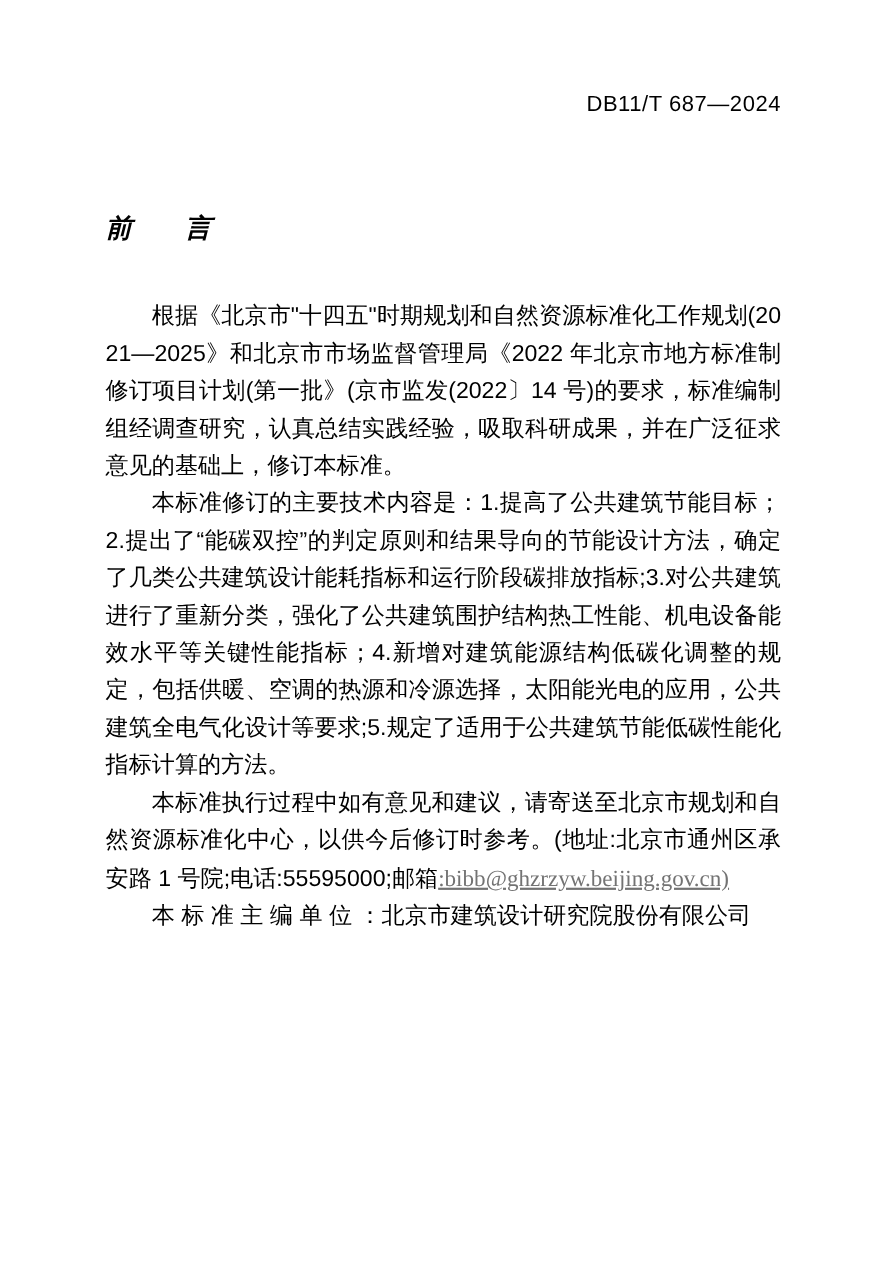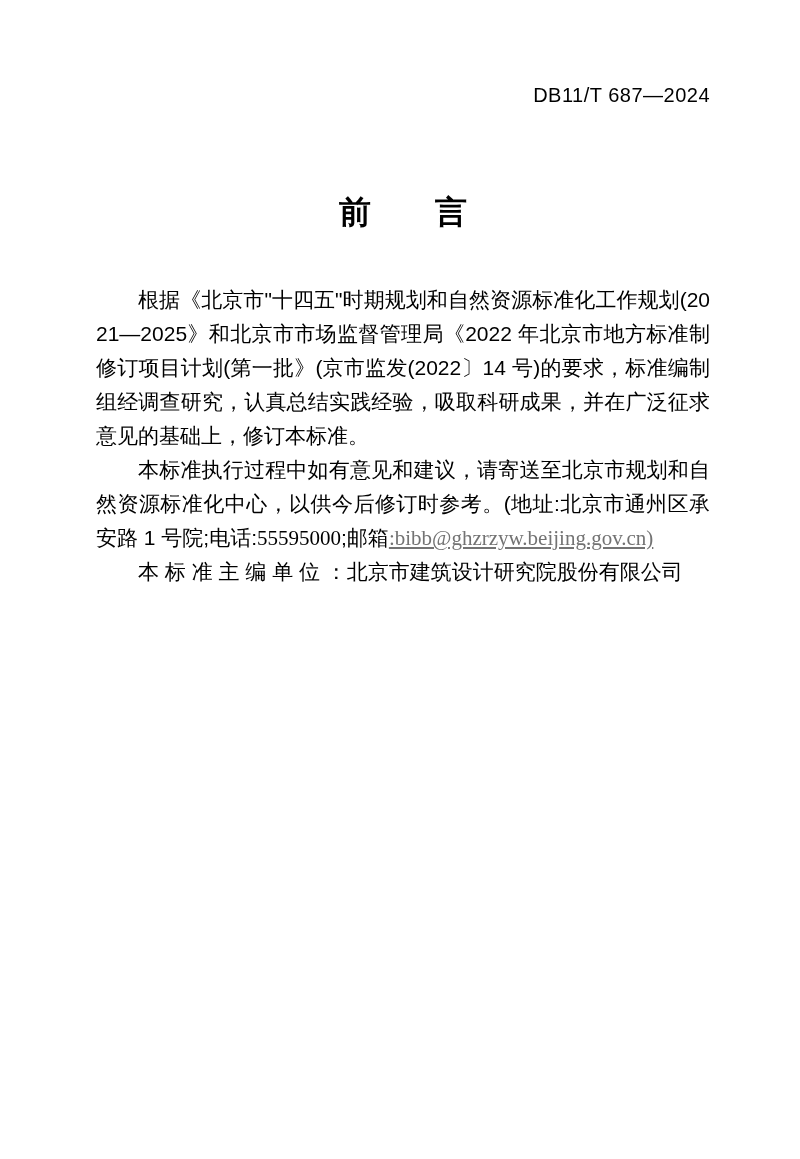--- a/index.html
+++ b/index.html
@@ -21,37 +21,37 @@
   }
   .doc-code {
     text-align: right;
     font-size: 20px;
     letter-spacing: 0.5px;
     color: #000000;
     font-family: "Liberation Sans", "DejaVu Sans", sans-serif;
   }
   .doc-title {
     margin: 84px 0 48px 0;
-    text-align: center;
-    font-size: 32px;
+    font-size: 24px;
     font-weight: bold;
     color: #000000;
+    font-style: italic;
   }
   .body-text p {
     margin: 0;
     font-size: 21px;
     line-height: 34px;
     text-align: justify;
     text-justify: inter-ideograph;
     text-indent: 2em;
     color: #000000;
     word-break: break-all;
   }
   .serif {
-    font-family: Liberation Serif, serif;
+    font-family: Liberation Sans, sans-serif;
   }
   .email-link {
     font-family: "Liberation Serif", "DejaVu Serif", serif;
     text-decoration: underline;
     color: #737373;
     cursor: pointer;
   }
 </style>
 </head>
 <body>
@@ -60,20 +60,21 @@
 
   <div class="doc-code">DB11/T 687—2024</div>
 
   <div class="doc-title">前　　言</div>
 
   <div class="body-text">
 
     <p>根据《北京市"十四五"时期规划和自然资源标准化工作规划(2021—2025》和北京市市场监督管理局《2022 年北京市地方标准制修订项目计划(第一批》(京市监发(2022〕14 号)的要求，标准编制组经调查研究，认真总结实践经验，吸取科研成果，并在广泛征求意见的基础上，修订本标准。</p>
 
 
+    <p>本标准修订的主要技术内容是：1.提高了公共建筑节能目标；2.提出了“能碳双控”的判定原则和结果导向的节能设计方法，确定了几类公共建筑设计能耗指标和运行阶段碳排放指标;3.对公共建筑进行了重新分类，强化了公共建筑围护结构热工性能、机电设备能效水平等关键性能指标；4.新增对建筑能源结构低碳化调整的规定，包括供暖、空调的热源和冷源选择，太阳能光电的应用，公共建筑全电气化设计等要求;5.规定了适用于公共建筑节能低碳性能化指标计算的方法。</p>
 
 
     <p><span>本标准执行过程中如有意见和建议，请寄送至北京市规划和自然资源标准化中心，以供今后修订时参考。(地址:北京市通州区承安路 1 号院;电话:</span><span class="serif">55595000</span><span>;邮箱</span><span class="email-link">:bibb@ghzrzyw.beijing.gov.cn)</span></p>
 
     <p>本 标 准 主 编 单 位 ：北京市建筑设计研究院股份有限公司</p>
 
   </div>
 
 </div>
 

